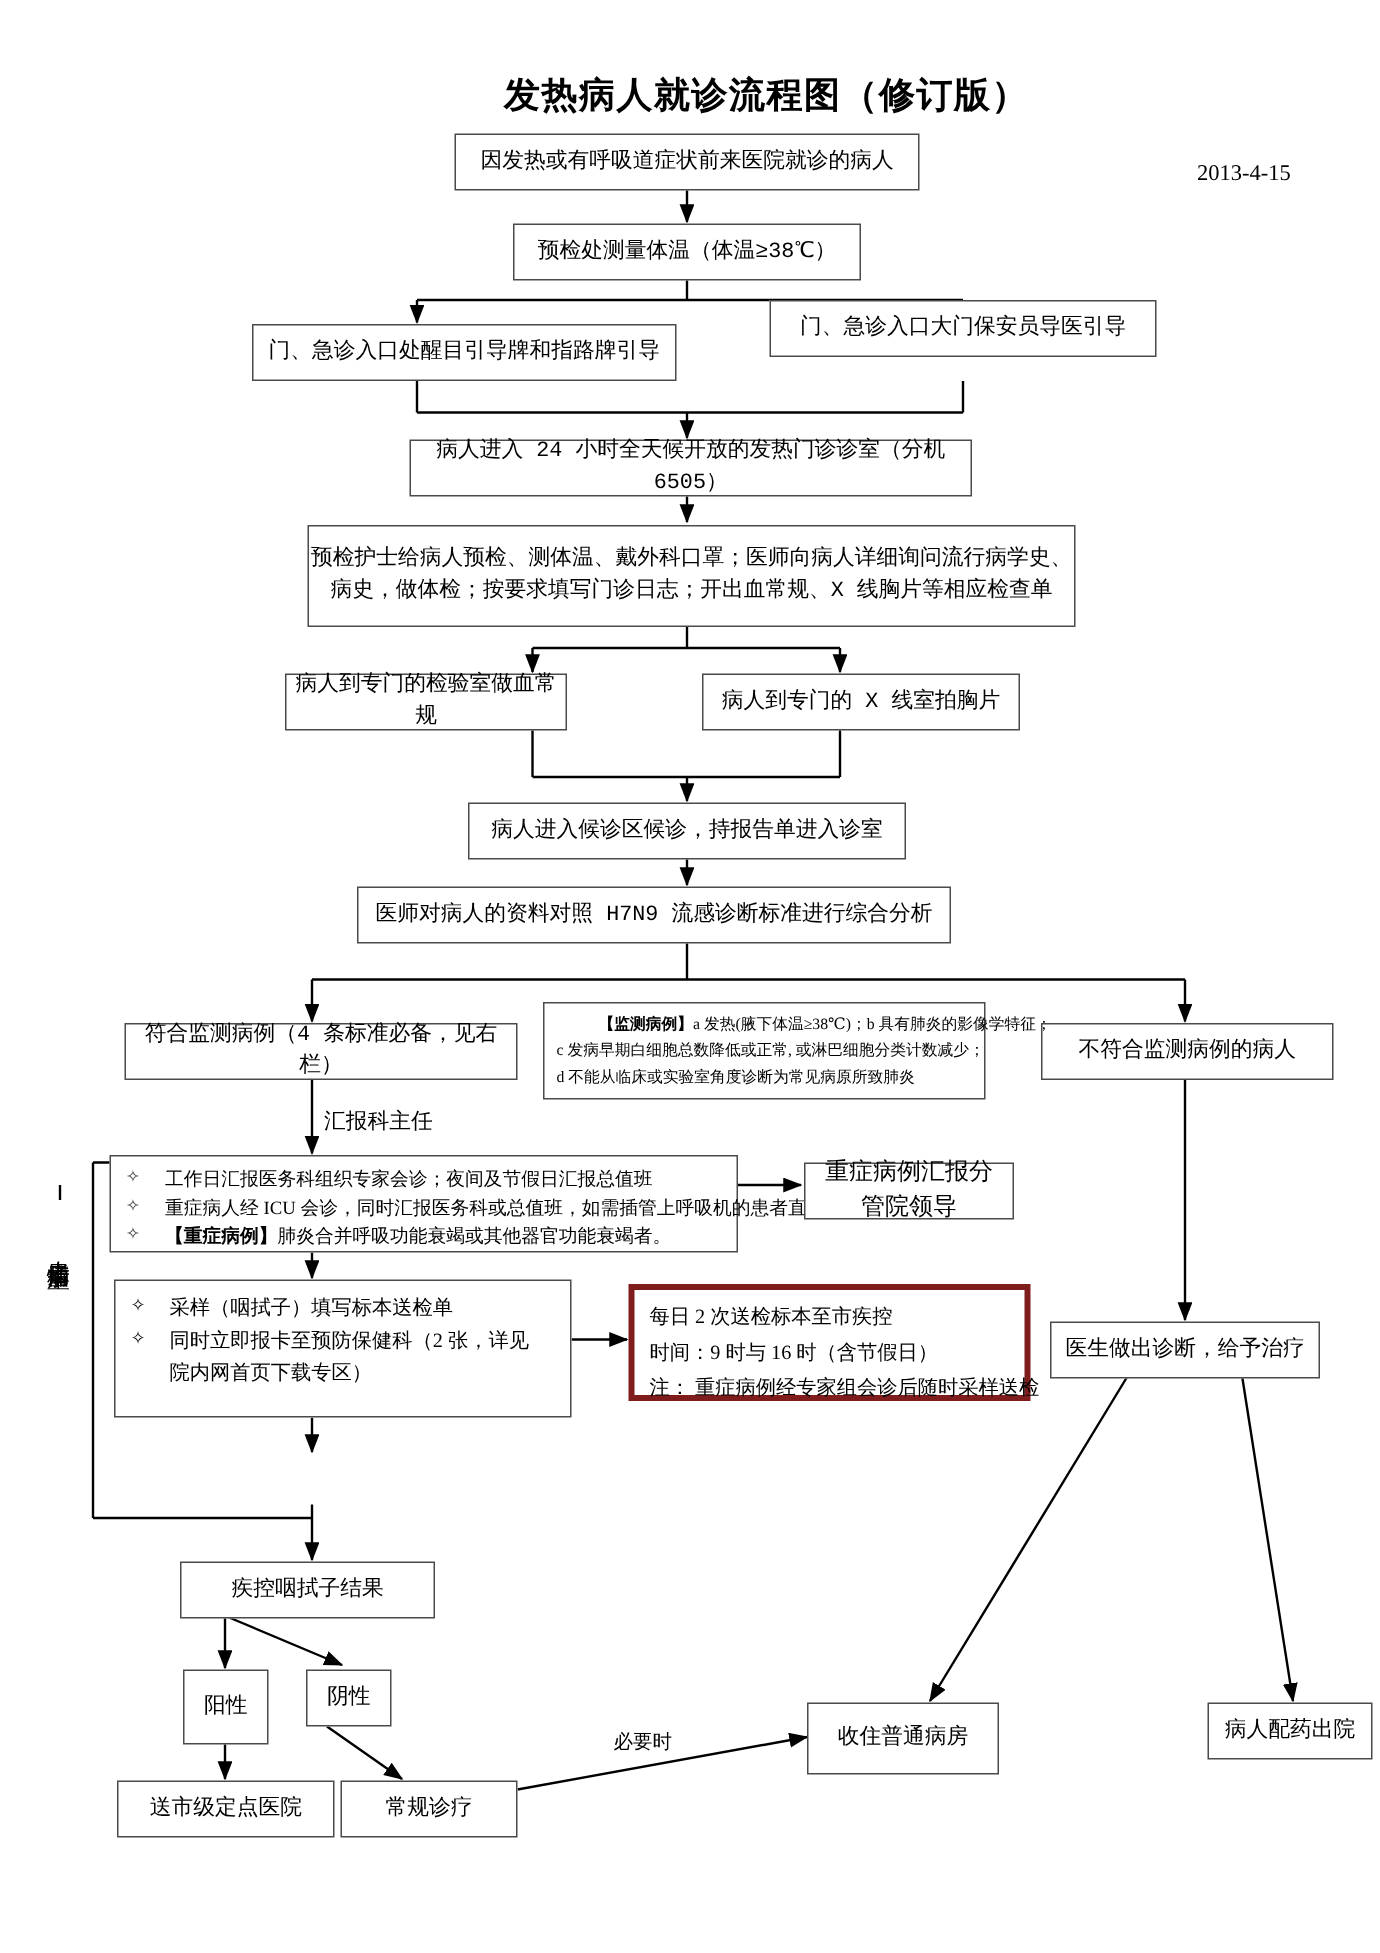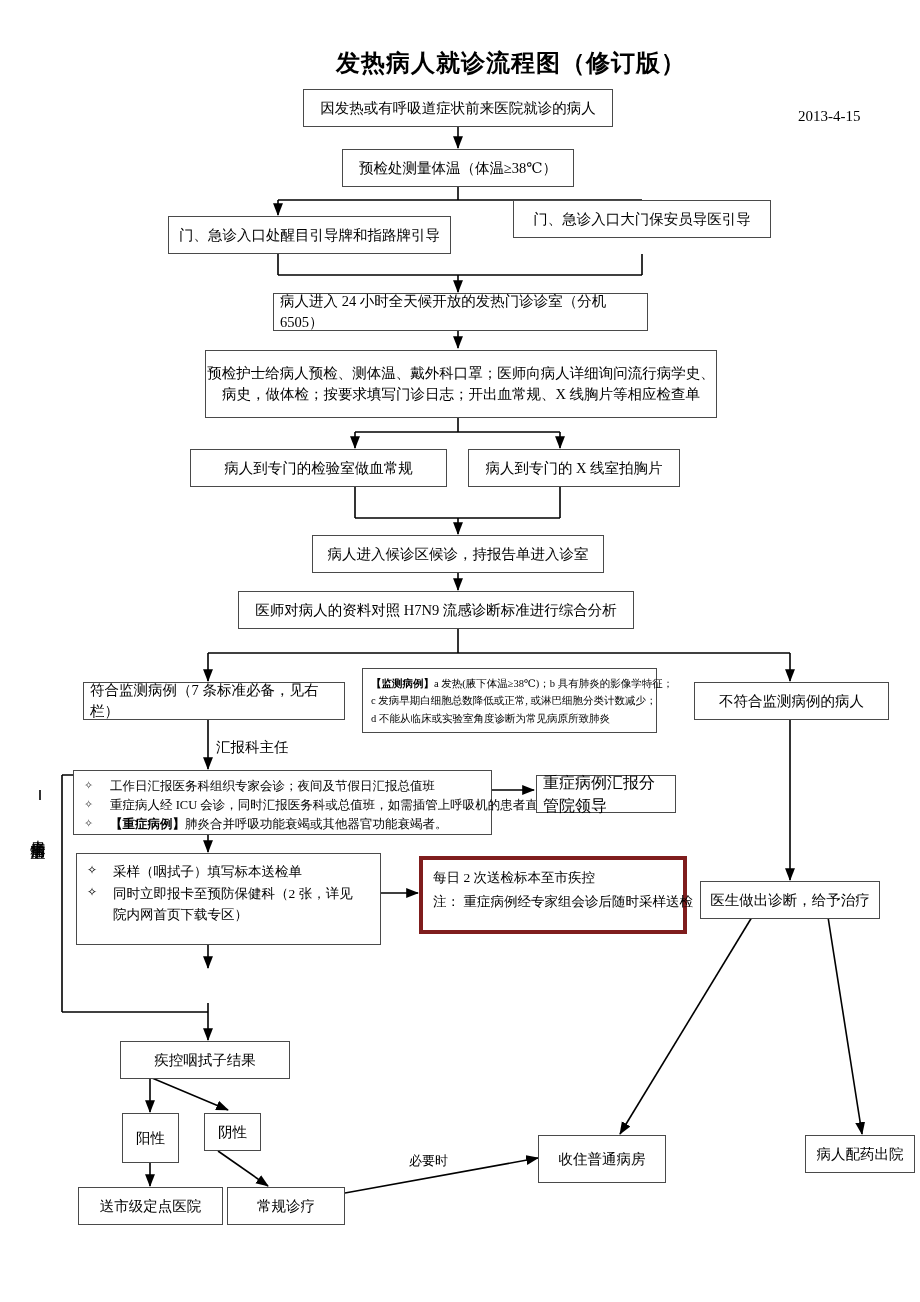--- a/index.html
+++ b/index.html
@@ -27,25 +27,26 @@
     pointer-events: none;
   }
   .node {
     position: absolute;
     box-sizing: border-box;
     border: 1px solid #4a4a4a;
     background: #ffffff;
     display: flex;
     align-items: center;
     justify-content: center;
-    text-align: left;
+    text-align: center;
     line-height: 1.45;
     font-size: 14.5px;
     padding: 18px 6px;
     z-index: 3;
+    font-family: Liberation Mono, monospace;
   }
   .title {
     position: absolute;
     font-weight: bold;
     font-size: 24px;
     font-family: "DejaVu Sans", "Liberation Sans", sans-serif;
     letter-spacing: 1px;
     white-space: nowrap;
     z-index: 4;
   }
@@ -89,21 +90,21 @@
     position: absolute;
     box-sizing: border-box;
     border: 1px solid #4a4a4a;
     background: #ffffff;
     z-index: 3;
     padding: 6px 8px;
     font-size: 10.5px;
     line-height: 1.65;
   }
   .criteria .ln { white-space: nowrap; }
-  .criteria b { font-weight: bold; }
+  .criteria b { font-weight: bold; margin-left: 28px; }
   .plainbox {
     position: absolute;
     box-sizing: border-box;
     border: 4px solid #7f1d1d;
     background: #ffffff;
     z-index: 3;
     padding: 6px 10px;
     font-size: 13.5px;
     line-height: 1.75;
   }
@@ -224,29 +225,29 @@
 
   <div class="node" style="left:513px; top:200px; width:258px; height:38px;">门、急诊入口大门保安员导医引导</div>
 
   <div class="node" style="left:273px; top:293px; width:375px; height:35px;">病人进入 24 小时全天候开放的发热门诊诊室（分机 6505）</div>
 
   <div class="node multi" style="left:205px; top:350px; width:512px; height:68px; justify-content:center;">
     <div class="ln">预检护士给病人预检、测体温、戴外科口罩；医师向病人详细询问流行病学史、</div>
     <div class="ln">病史，做体检；按要求填写门诊日志；开出血常规、X 线胸片等相应检查单</div>
   </div>
 
-  <div class="node" style="left:190px; top:449px; width:257px; height:35px;">病人到专门的检验室做血常规</div>
+  <div class="node" style="left:190px; top:449px; width:188px; height:35px;">病人到专门的检验室做血常规</div>
 
   <div class="node" style="left:468px; top:449px; width:212px; height:35px;">病人到专门的 X 线室拍胸片</div>
 
   <div class="node" style="left:312px; top:535px; width:292px; height:35px;">病人进入候诊区候诊，持报告单进入诊室</div>
 
   <div class="node" style="left:238px; top:591px; width:396px; height:35px;">医师对病人的资料对照 H7N9 流感诊断标准进行综合分析</div>
 
-  <div class="node" style="left:83px; top:682px; width:262px; height:33px;">符合监测病例（7 条标准必备，见右栏）</div>
+  <div class="node" style="left:83px; top:682px; width:262px; height:33px;">符合监测病例（4 条标准必备，见右栏）</div>
 
   <div class="node" style="left:694px; top:682px; width:195px; height:35px;">不符合监测病例的病人</div>
 
   <div class="criteria" style="left:362px; top:668px; width:295px; height:65px;">
     <div class="ln"><b>【监测病例】</b>a 发热(腋下体温≥38℃)；b 具有肺炎的影像学特征；</div>
     <div class="ln">c 发病早期白细胞总数降低或正常, 或淋巴细胞分类计数减少；</div>
     <div class="ln">d 不能从临床或实验室角度诊断为常见病原所致肺炎</div>
   </div>
 
   <div class="freetext" style="left:216px; top:738px;">汇报科主任</div>
@@ -277,20 +278,21 @@
       <span class="bullet">✧</span>
       <span class="txt">
         <span style="display:block;">同时立即报卡至预防保健科（2 张，详见</span>
         <span style="display:block;">院内网首页下载专区）</span>
       </span>
     </div>
   </div>
 
   <div class="plainbox" style="left:419px; top:856px; width:268px; height:78px;">
     <div class="ln">每日 2 次送检标本至市疾控</div>
+    <div class="ln">时间：9 时与 16 时（含节假日）</div>
     <div class="ln">注：  重症病例经专家组会诊后随时采样送检</div>
   </div>
 
   <div class="node" style="left:700px; top:881px; width:180px; height:36px;">医生做出诊断，给予治疗</div>
 
 
   <div class="node" style="left:120px; top:1041px; width:170px; height:37px;">疾控咽拭子结果</div>
 
   <div class="node" style="left:122px; top:1113px; width:57px; height:50px;">阳性</div>
 

